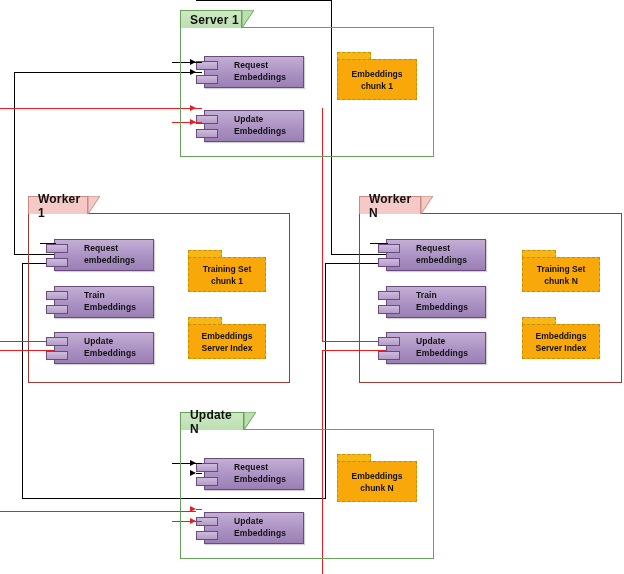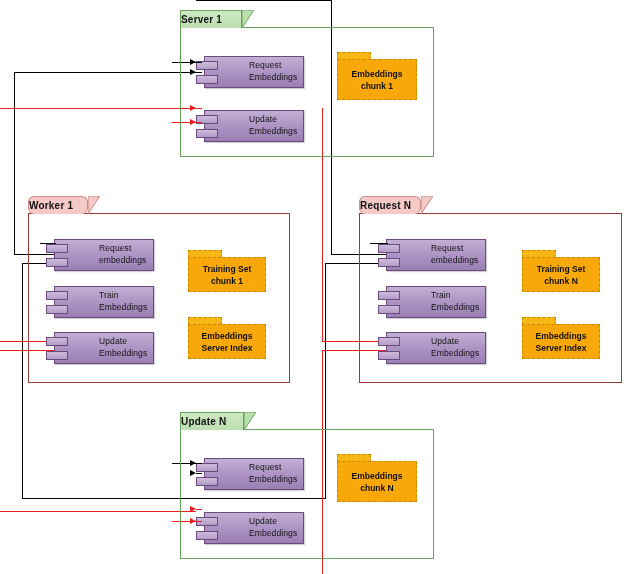--- a/index.html
+++ b/index.html
@@ -4,44 +4,44 @@
 <style>
   html,body{margin:0;padding:0;background:#ffffff;}
   body{font-family:"Liberation Sans",sans-serif;}
   #canvas{position:relative;width:624px;height:574px;overflow:hidden;background:#fff;}
 
   
   .pkg{position:absolute;box-sizing:border-box;background:transparent;}
   .pkg .pkg-body{position:absolute;left:0;right:0;bottom:0;box-sizing:border-box;border-width:1px;border-style:solid;background:transparent;}
   .pkg .pkg-tab{position:absolute;left:0;top:0;box-sizing:border-box;
       border-width:1px;border-style:solid;border-bottom:none;
-      font-size:10px;font-weight:bold;color:#111;
-      display:flex;align-items:center;letter-spacing:.2px;}
+      font-size:12px;font-weight:bold;color:#111;
+      display:flex;align-items:center;padding-left:9px;letter-spacing:.2px;}
 
   .pkg.server .pkg-body{border-color:#67a25b;}
   .pkg.server .pkg-tab{border-color:#67a25b;background:linear-gradient(180deg,#cfe8c4 0%,#bcdfb0 100%);}
   .pkg.worker .pkg-body{border-color:#9c3b33;}
-  .pkg.worker .pkg-tab{border-color:#c98a86;background:#f5c9c6;border-radius:6px;}
+  .pkg.worker .pkg-tab{border-color:#c98a86;background:#f5c9c6;}
 
   .tab-slope{position:absolute;top:0;width:12px;height:100%;overflow:hidden;}
   .tab-slope svg{display:block;}
 
   
   .comp{position:absolute;}
   .comp .cbody{position:absolute;left:8px;top:0;width:100px;height:32px;box-sizing:border-box;
       border:1px solid #6b4a7e;
       background:linear-gradient(180deg,#c3aed4 0%,#ac93c4 52%,#9a7fb4 100%);
       box-shadow:1px 1px 1px rgba(0,0,0,.18);}
   .comp .ctab{position:absolute;left:0;width:22px;height:9px;box-sizing:border-box;
       border:1px solid #6b4a7e;
       background:linear-gradient(180deg,#cdbcdc 0%,#b49dc8 100%);}
   .comp .ctab.t1{top:5px;}
   .comp .ctab.t2{top:19px;}
-  .comp .clabel{position:absolute;left:53px;top:3px;width:74px;
-      font-size:8.5px;font-weight:normal;color:#111;line-height:12px;letter-spacing:.1px;}
+  .comp .clabel{position:absolute;left:38px;top:3px;width:74px;
+      font-size:8.5px;font-weight:bold;color:#111;line-height:12px;letter-spacing:.1px;}
 
   
   .folder{position:absolute;}
   .folder .ftab{position:absolute;left:0;top:0;height:8px;width:34px;box-sizing:border-box;
       border:1px dashed #c98b00;border-bottom:none;background:#f7b716;}
   .folder .fbody{position:absolute;left:0;top:7px;box-sizing:border-box;
       border:1px dashed #c98b00;background:#f9a80a;
       display:flex;align-items:center;justify-content:center;text-align:center;
       font-size:8.5px;font-weight:bold;color:#111;line-height:12px;}
 
@@ -195,21 +195,21 @@
           <div>Embeddings</div>
           <div>Server Index</div>
         </div>
       </div>
     </div>
   </div>
 
   <div class="pkg worker" style="left:359px; top:196px; width:263px; height:187px;">
     <div class="pkg-body" style="top:17px;"></div>
     <div class="pkg-tab" style="width:62px;height:18px;">
-      <span>Request N</span>
+      <span>Worker N</span>
     </div>
     <div class="tab-slope" style="left:62px;top:0;height:18px;">
       <svg width="12" height="18">
           <polygon points="0,0 12,0 0,18" fill="#f5c9c6" stroke="#c98a86" stroke-width="1"></polygon>
         </svg>
     </div>
 
     <div class="comp" style="left:19px; top:43px; width:118px; height:32px;">
       <div class="cbody"></div>
       <div class="ctab t1"></div>

